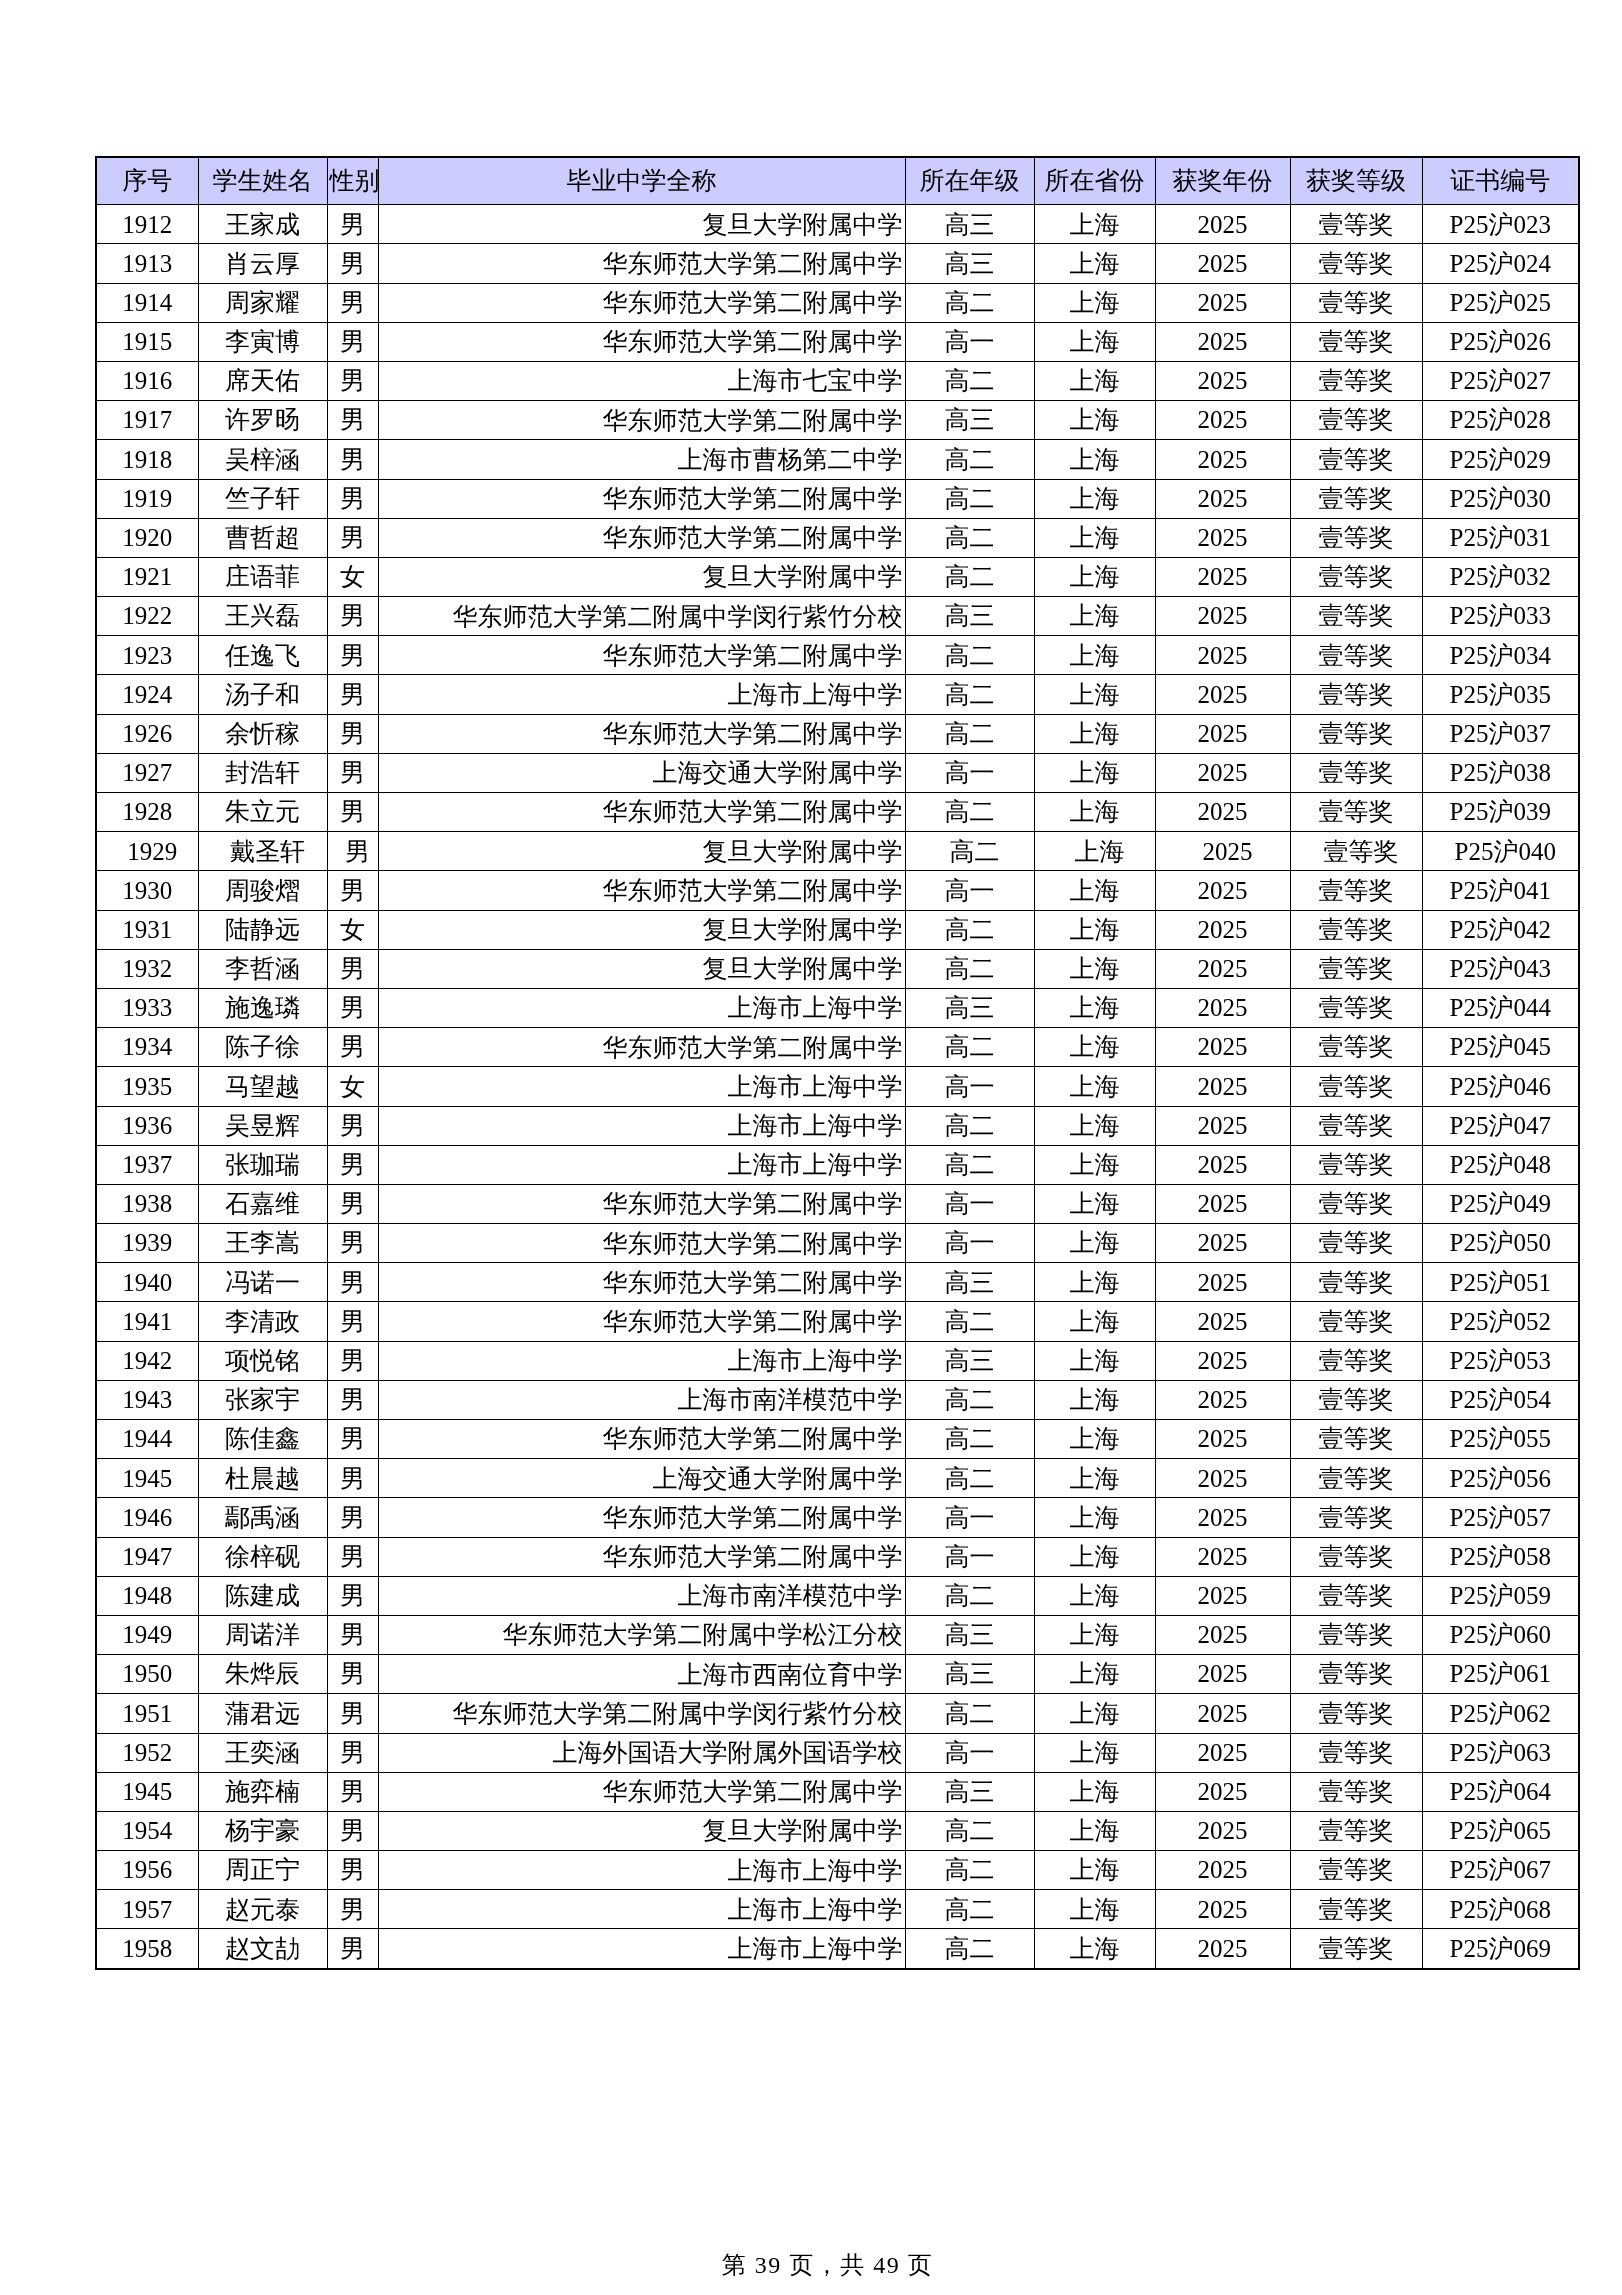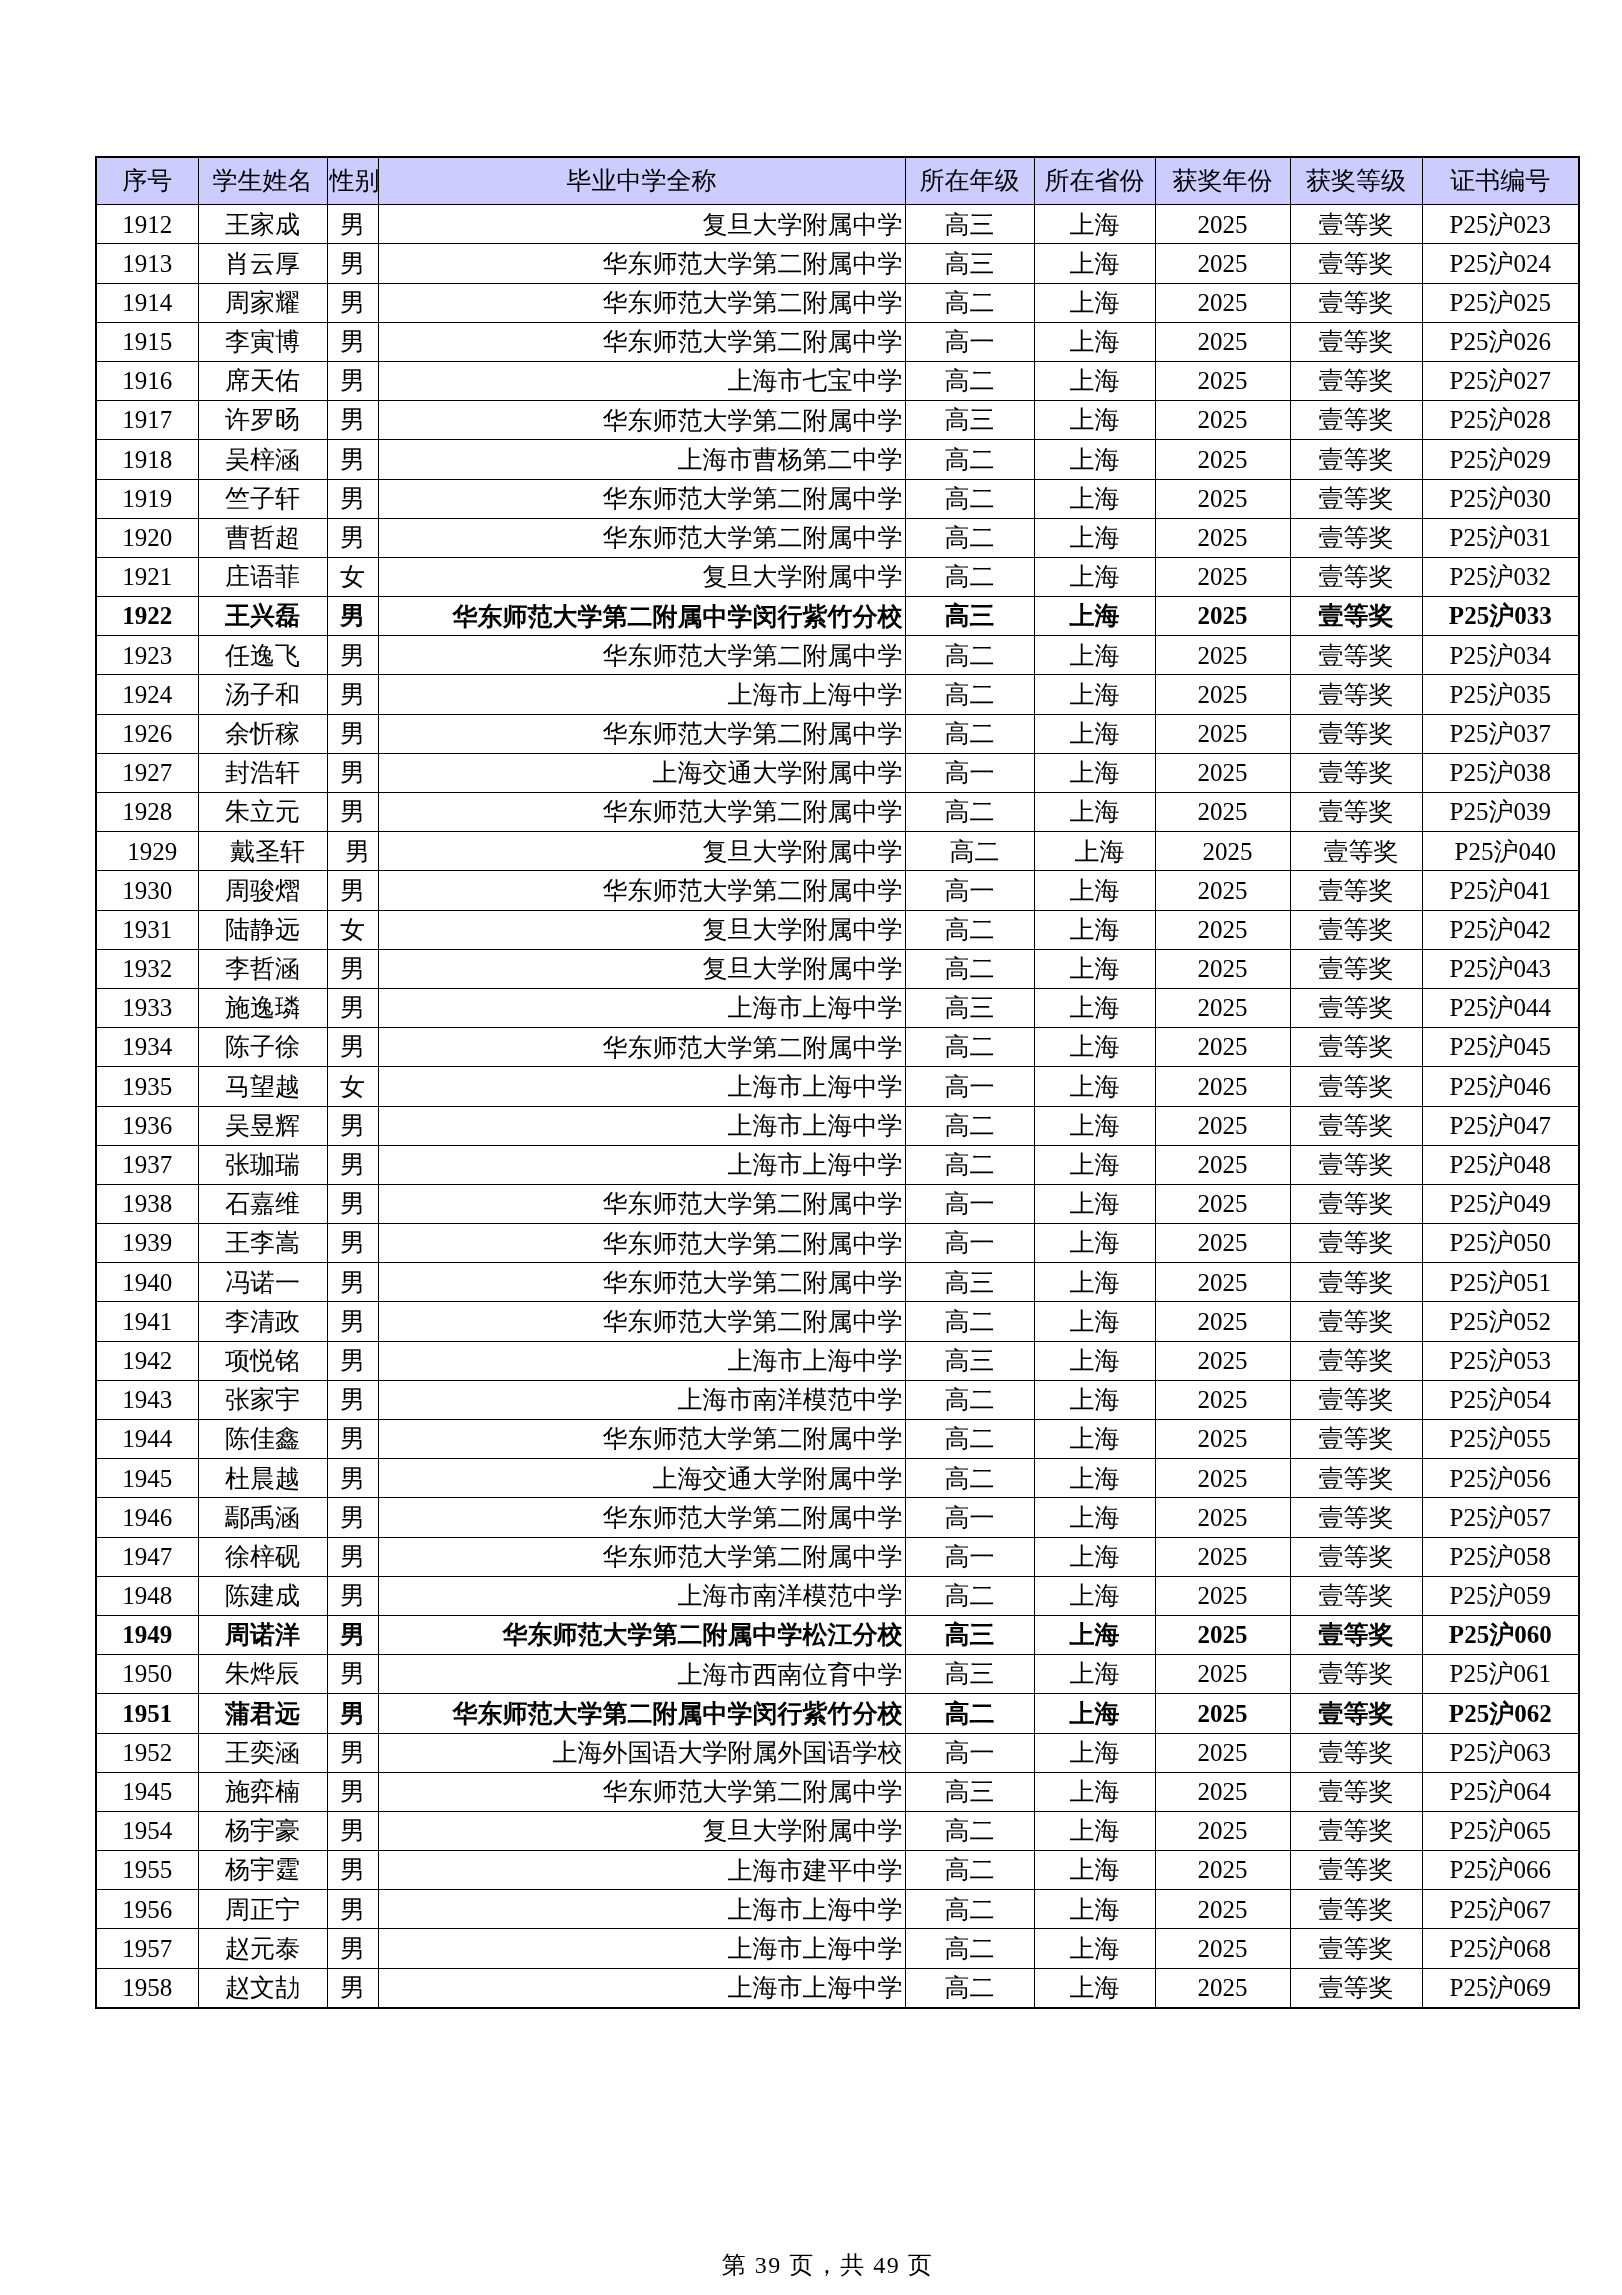--- a/index.html
+++ b/index.html
@@ -74,21 +74,21 @@
 
   
   table.award-table td.school {
     white-space: normal;
     word-break: break-all;
     line-height: 1.25;
     text-align: right;
   }
 
   
-  tr.tall td { height: 76px; font-weight: bold; }
+  tr.tall td { height: 76px; }
   tr.xtall td { height: 91px; padding-left: 12px; }
 
   
   td.name-top { vertical-align: top; padding-top: 5.1px; }
 
   .footer {
     position: absolute;
     left: 0;
     top: 2209px;
     width: 1623px;
@@ -588,31 +588,20 @@
             <td>杨宇豪</td>
             <td>男</td>
             <td class="school">复旦大学附属中学</td>
             <td>高二</td>
             <td>上海</td>
             <td>2025</td>
             <td>壹等奖</td>
             <td>P25沪065</td>
           </tr>
           <tr>
-            <td>1955</td>
-            <td>杨宇霆</td>
-            <td>男</td>
-            <td class="school">上海市建平中学</td>
-            <td>高二</td>
-            <td>上海</td>
-            <td>2025</td>
-            <td>壹等奖</td>
-            <td>P25沪066</td>
-          </tr>
-          <tr>
             <td>1956</td>
             <td>周正宁</td>
             <td>男</td>
             <td class="school">上海市上海中学</td>
             <td>高二</td>
             <td>上海</td>
             <td>2025</td>
             <td>壹等奖</td>
             <td>P25沪067</td>
           </tr>

